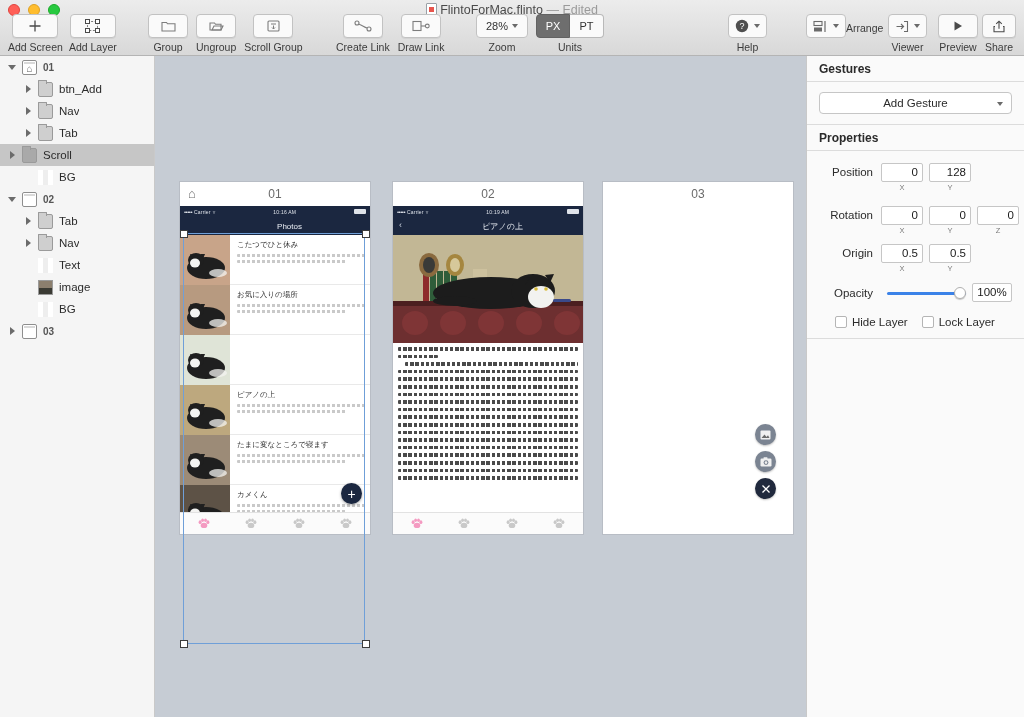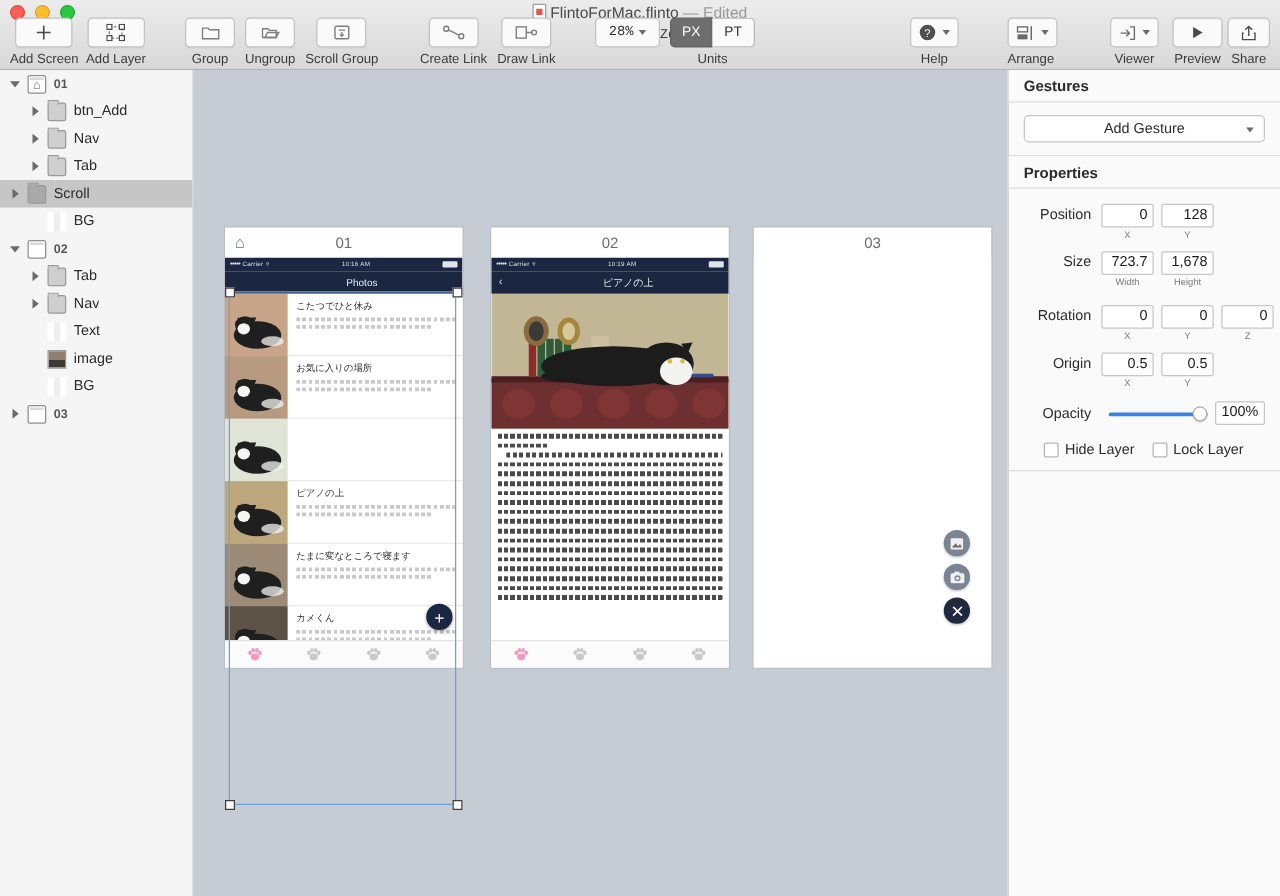--- a/index.html
+++ b/index.html
@@ -315,21 +315,21 @@
         <div class="tbtn">
           <svg width="13" height="12" viewBox="0 0 13 12">
             <rect x="1" y="1" width="11" height="10" rx="1" fill="none" stroke="#7d7d7d" stroke-width="1.1"></rect>
             <path d="M4 4h5M6.5 5.5v3.5M5 7.5l1.5 1.5L8 7.5" stroke="#7d7d7d" stroke-width="1" fill="none"></path>
           </svg>
         </div>
         <span class="tlabel">Scroll Group</span>
       </div>
     </div>
 
-    <div class="tgroup" style="left:476px; flex-direction:row; align-items:center;font-family:Liberation Mono, monospace;">
+    <div class="tgroup" style="left:476px; flex-direction:column; align-items:center;">
       <div class="zoombox">
         <span>28%</span>
         <span class="chev"></span>
       </div>
       <span class="tgroup-label">Zoom</span>
     </div>
 
     <div class="tgroup" style="left:536px; flex-direction:column; align-items:center;">
       <div class="seg">
         <div class="sbtn on">PX</div>
@@ -342,21 +342,21 @@
       <div class="pulldown">
         <svg width="14" height="14" viewBox="0 0 14 14">
           <circle cx="7" cy="7" r="6.2" fill="#4f4f4f"></circle>
           <text x="7" y="10.4" font-size="9" font-family="Liberation Sans, sans-serif" fill="#fff" text-anchor="middle">?</text>
         </svg>
         <span class="chev"></span>
       </div>
       <span class="tgroup-label">Help</span>
     </div>
 
-    <div class="tgroup" style="left:806px; flex-direction:column; align-items:flex-start;">
+    <div class="tgroup" style="left:806px; align-items:center;">
       <div class="pulldown">
         <svg width="15" height="13" viewBox="0 0 15 13">
           <rect x="1" y="1.5" width="8" height="4" fill="none" stroke="#6a6a6a" stroke-width="1.1"></rect>
           <rect x="1" y="7.5" width="8" height="4" fill="#6a6a6a"></rect>
           <path d="M12 1v11" stroke="#6a6a6a" stroke-width="1.2"></path>
         </svg>
         <span class="chev"></span>
       </div>
       <span class="tgroup-label">Arrange</span>
     </div>
@@ -802,31 +802,20 @@
         <div class="fieldwrap">
           <div class="nfield">0</div>
           <div class="fsub">X</div>
         </div>
         <div class="fieldwrap">
           <div class="nfield">128</div>
           <div class="fsub">Y</div>
         </div>
       </div>
 
-      <div class="prow">
-        <div class="plabel">Size</div>
-        <div class="fieldwrap">
-          <div class="nfield">723.7</div>
-          <div class="fsub">Width</div>
-        </div>
-        <div class="fieldwrap">
-          <div class="nfield">1,678</div>
-          <div class="fsub">Height</div>
-        </div>
-      </div>
 
       <div class="prow" style="margin-top:14px;">
         <div class="plabel">Rotation</div>
         <div class="fieldwrap">
           <div class="nfield">0</div>
           <div class="fsub">X</div>
         </div>
         <div class="fieldwrap">
           <div class="nfield">0</div>
           <div class="fsub">Y</div>

